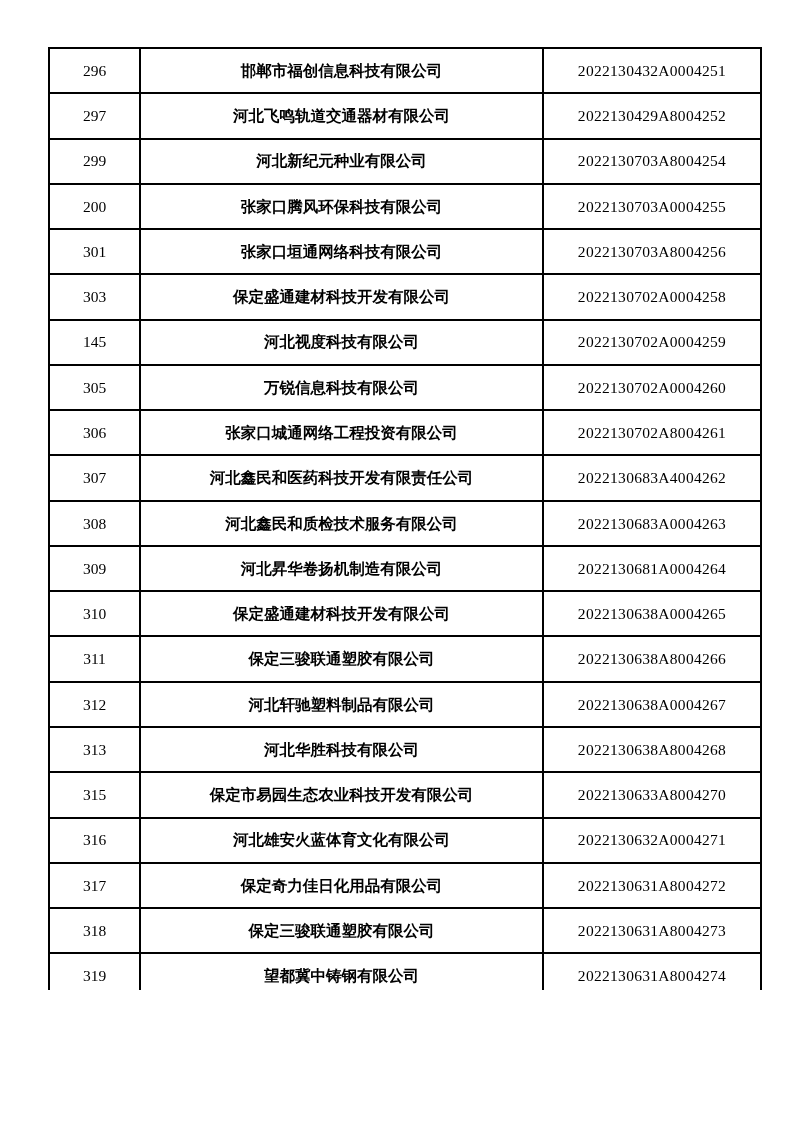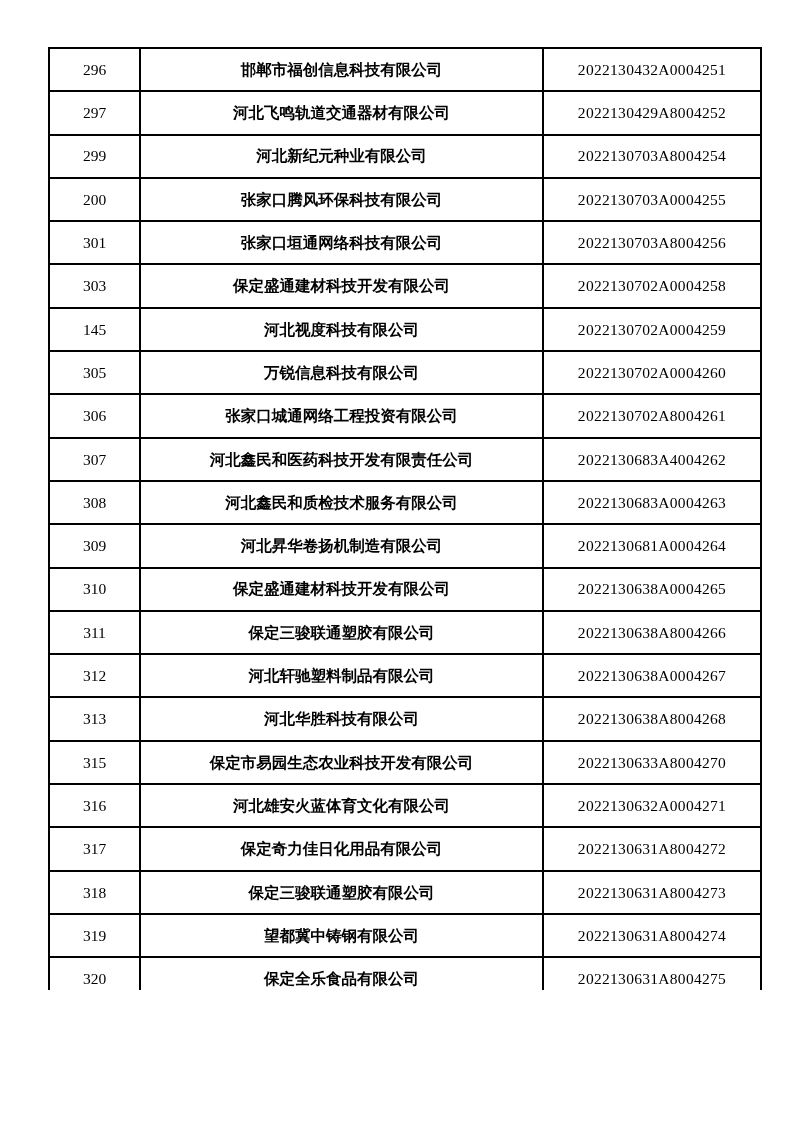--- a/index.html
+++ b/index.html
@@ -167,25 +167,20 @@
     <td class="col-name">保定三骏联通塑胶有限公司</td>
     <td class="col-id">2022130631A8004273</td>
   </tr>
 
   <tr>
     <td class="col-no">319</td>
     <td class="col-name">望都冀中铸钢有限公司</td>
     <td class="col-id">2022130631A8004274</td>
   </tr>
 
-  <tr>
-    <td class="col-no">320</td>
-    <td class="col-name">保定全乐食品有限公司</td>
-    <td class="col-id">2022130631A8004275</td>
-  </tr>
 
   <tr>
     <td class="col-no">321</td>
     <td class="col-name">河北民得富生物技术有限公司</td>
     <td class="col-id">2022130631A8004276</td>
   </tr>
 
 </tbody>
   </table>
 </div>

